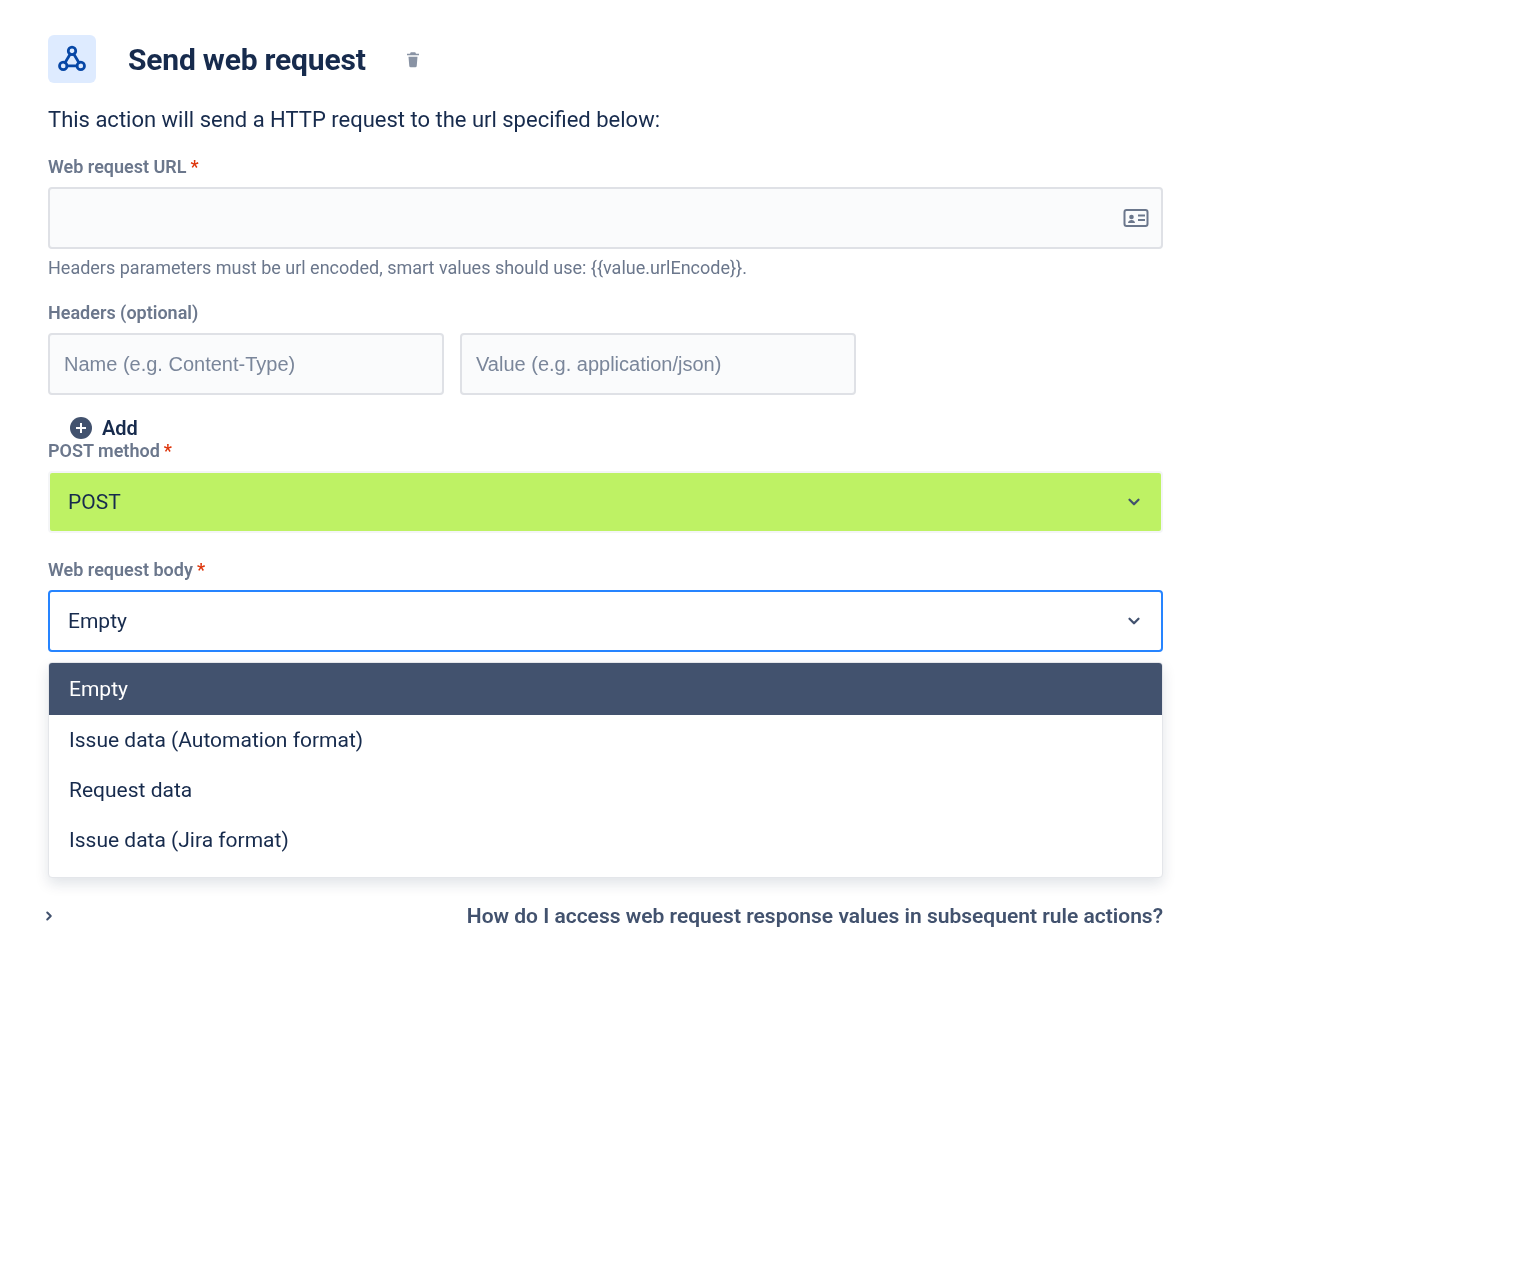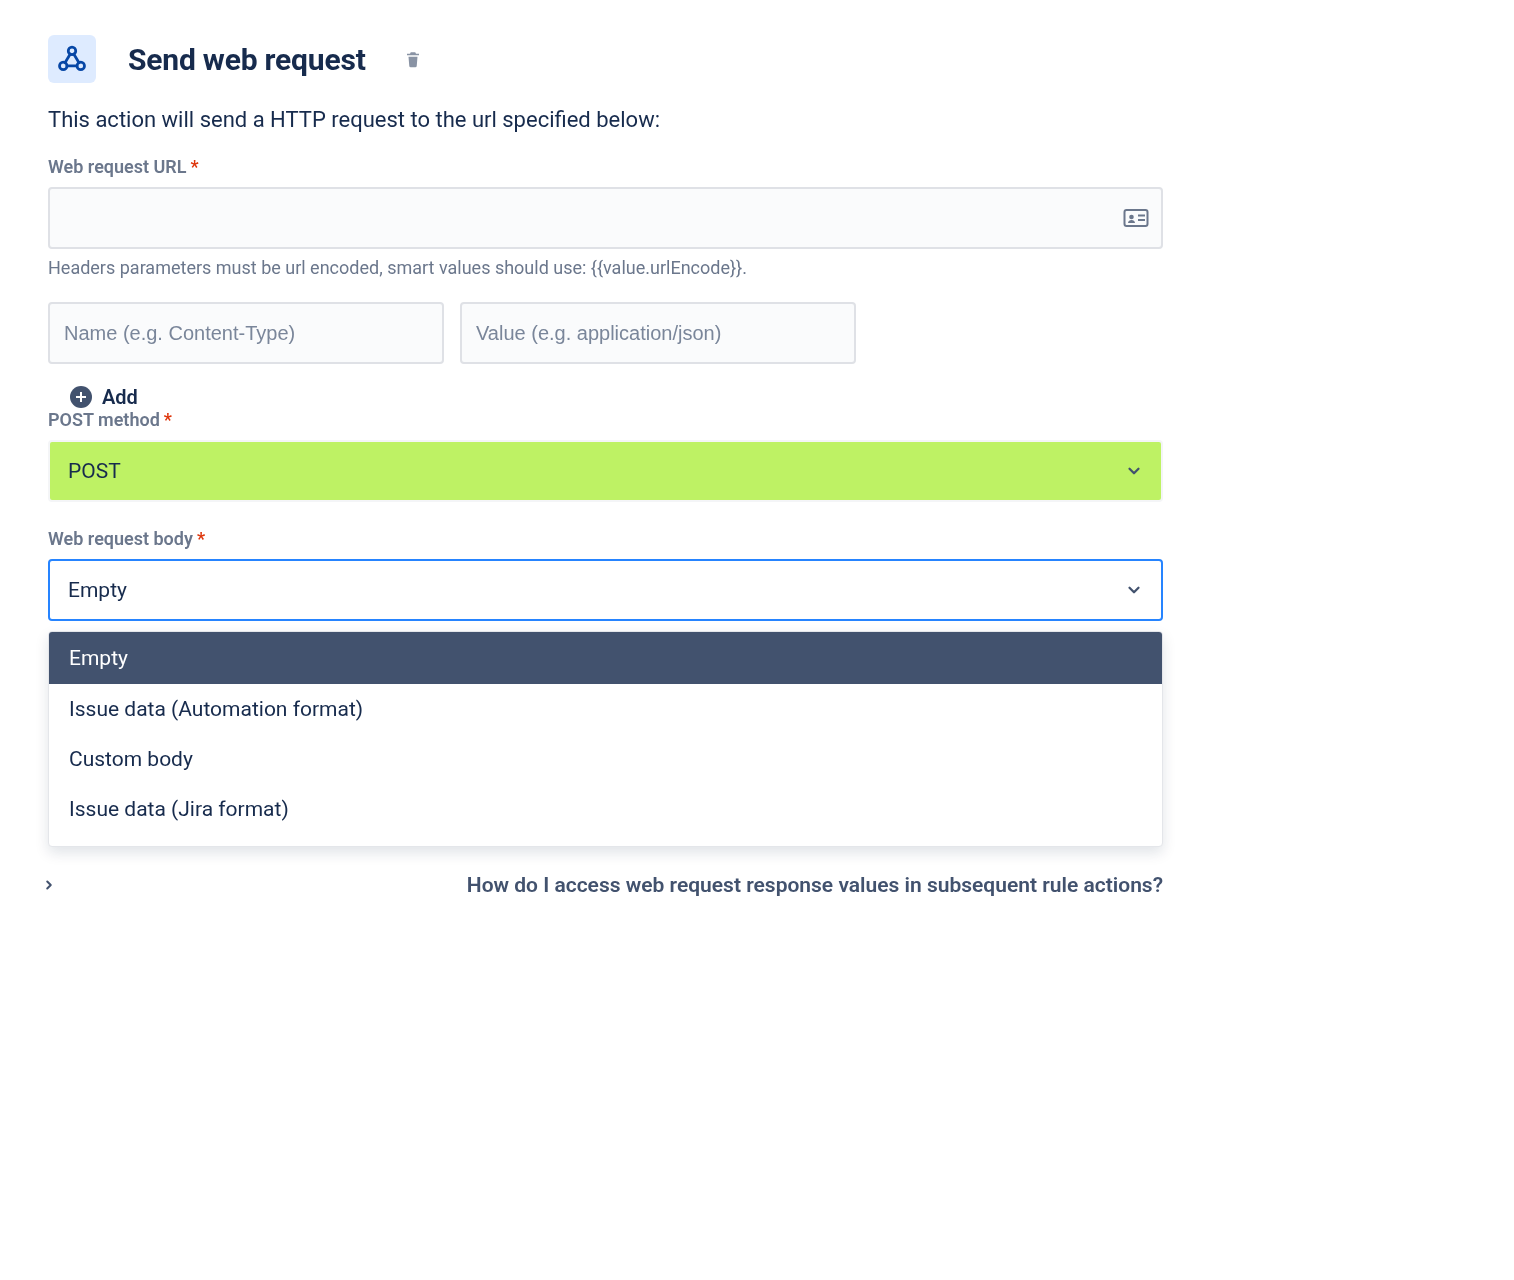--- a/index.html
+++ b/index.html
@@ -210,20 +210,21 @@
         <circle cx="8.5" cy="10" r="2.3" fill="#6B778C" stroke="none"></circle>
         <path d="M5 16c0-2 1.8-3 3.5-3s3.5 1 3.5 3" fill="#6B778C" stroke="none"></path>
         <line x1="15" y1="8.5" x2="22" y2="8.5"></line>
         <line x1="15" y1="13" x2="22" y2="13"></line>
       </svg>
     </span>
   </div>
   <p class="help-text">Headers parameters must be url encoded, smart values should use: {{value.urlEncode}}.</p>
 
   
+  <div class="field-label">Headers (optional)</div>
   <div class="headers-row">
     <input class="header-input" type="text" placeholder="Name (e.g. Content-Type)" style="">
     <input class="header-input" type="text" placeholder="Value (e.g. application/json)" style="">
   </div>
   <div class="add-row">
     <span class="plus-circle">
       <svg width="12" height="12" viewBox="0 0 12 12">
           <path d="M5 1h2v10H5z M1 5h10v2H1z" fill="#fff"></path>
         </svg>
     </span>
@@ -254,21 +255,21 @@
     <span class="chev">
       <svg width="18" height="18" viewBox="0 0 24 24" fill="none" stroke="#42526E" stroke-width="3" stroke-linecap="round" stroke-linejoin="round">
           <polyline points="6 9 12 15 18 9"></polyline>
         </svg>
     </span>
   </div>
 
   <div class="dropdown">
     <div class="dropdown-item selected">Empty</div>
     <div class="dropdown-item">Issue data (Automation format)</div>
-    <div class="dropdown-item">Custom body</div>
+    <div class="dropdown-item">Request data</div>
     <div class="dropdown-item">Issue data (Jira format)</div>
   </div>
 
   <div class="expand-row">
     <span class="chev-small">
       <svg width="14" height="14" viewBox="0 0 24 24" fill="none" stroke="#42526E" stroke-width="3.5" stroke-linecap="round" stroke-linejoin="round">
           <polyline points="9 6 15 12 9 18"></polyline>
         </svg>
     </span>
     <span>How do I access web request response values in subsequent rule actions?</span>

